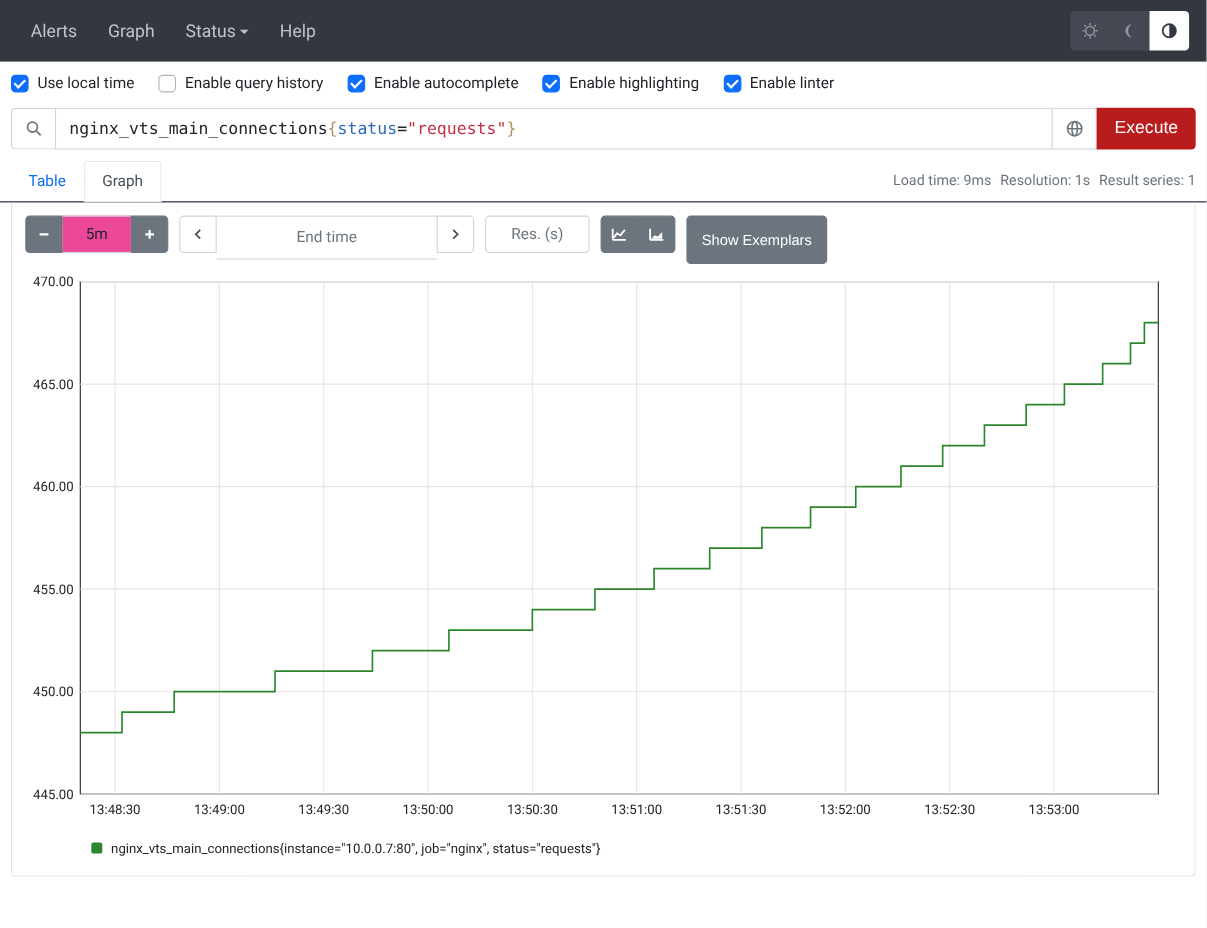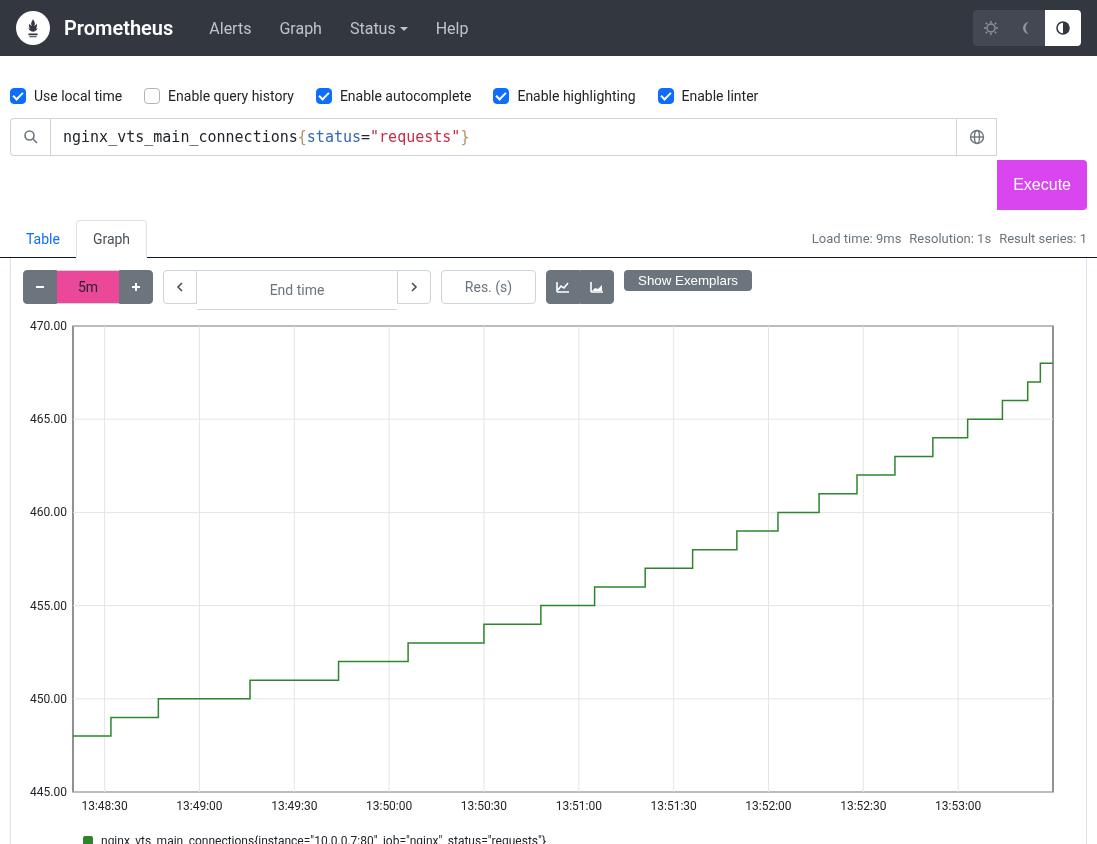--- a/index.html
+++ b/index.html
@@ -13,84 +13,76 @@
 .brand-text { font-size: 20px; font-weight: 600; color: #fff; }
 .nav-links { display: flex; gap: 4px; }
 .nav-link { color: #c0c4ca; padding: 8px 12px; cursor: pointer; font-size: 16px; }
 .caret-down { display: inline-block; width: 0; height: 0; margin-left: 4px; vertical-align: middle; border-left: 4px solid transparent; border-right: 4px solid transparent; border-top: 4px solid #c0c4ca; }
 .navbar-right { margin-left: auto; display: flex; align-items: center; }
 .theme-btn { width: 36px; height: 36px; display: flex; align-items: center; justify-content: center; cursor: pointer; color: #8f959e; background: #444852; }
 .theme-btn.active { background: #fff; color: #333740; border-radius: 0 4px 4px 0; }
 .theme-btn.first { border-radius: 4px 0 0 4px; }
 
 
-.option-row { display: flex; align-items: center; gap: 22px; padding: 32px 10px 14px 10px; }
+.option-row { display: flex; align-items: center; gap: 22px; padding: 12px 10px 14px 10px; }
 .opt { display: flex; align-items: center; gap: 8px; cursor: pointer; }
 .cb { appearance: none; width: 16px; height: 16px; border: 1px solid #adb5bd; border-radius: 4px; position: relative; cursor: pointer; }
 .cb:checked { background: #0d6efd; border-color: #0d6efd; }
 .cb:checked::after { content: ""; position: absolute; left: 4px; top: 1px; width: 4px; height: 8px; border: solid #fff; border-width: 0 2px 2px 0; transform: rotate(45deg); }
 
 
 .query-row { display: flex; padding: 0 10px 10px; gap: 0; }
 .search-icon-box { width: 40px; height: 38px; border: 1px solid #ced4da; border-right: none; border-radius: 4px 0 0 4px; display: flex; align-items: center; justify-content: center; color: #6c757d; }
 .query-input { flex: 1; height: 38px; border: 1px solid #ced4da; padding: 0 12px; font-family: ui-monospace, Menlo, Consolas, monospace; font-size: 15px; display: flex; align-items: center; }
 .query-input .metric { color: #212529; }
 .query-input .brace { color: #b59260; font-weight: 500; }
 .query-input .key { color: #3168b8; }
 .query-input .eq { color: #212529; }
 .query-input .val { color: #c62e45; }
 .globe-box { width: 40px; height: 38px; border: 1px solid #ced4da; border-left: none; display: flex; align-items: center; justify-content: center; color: #6c757d; cursor: pointer; }
-.execute-btn { height: 50px; padding: 0 16px; background: #d946ef; color: #fff; border: none; border-radius: 0 4px 4px 0; font-size: 16px; cursor: pointer; margin-top: 42px; }
+.execute-btn { height: 38px; padding: 0 16px; background: #b91c1c; color: #fff; border: none; border-radius: 0 4px 4px 0; font-size: 16px; cursor: pointer; }
 
 
 .tab-row { display: flex; align-items: center; padding: 0 10px; border-bottom: 1px solid #0f172a; justify-content: space-between; }
 .tab { padding: 10px 16px; cursor: pointer; color: #0d6efd; }
 .tab.active { color: #495057; border: 1px solid #dee2e6; border-bottom: 1px solid #fff; border-radius: 4px 4px 0 0; margin-bottom: -1px; background: #fff; }
 .tab-right { margin-left: auto; display: flex; gap: 8px; color: #6c757d; font-size: 13px; }
 
 
 .panel { border: 1px solid #dee2e6; border-top: none; margin: 0 10px 10px; padding: 12px 12px 18px; border-radius: 0 0 4px 4px; }
 .control-row { display: flex; gap: 10px; margin-bottom: 10px; }
 .btn-group { display: flex; }
 .btn { height: 34px; border: 1px solid #ced4da; background: #fff; display: flex; align-items: center; justify-content: center; cursor: pointer; color: #495057; }
 .btn.gray { background: #6c757d; color: #fff; border-color: #6c757d; }
 .btn.sm { width: 34px; }
 .btn.first { border-radius: 4px 0 0 4px; }
 .btn.last { border-radius: 0 4px 4px 0; }
 .range-display { height: 34px; width: 62px; border-top: 1px solid #ced4da; border-bottom: 1px solid #ced4da; display: flex; align-items: center; justify-content: center; background: #ec4899; }
 .endtime-input { height: 40px; width: 200px; border-top: 1px solid #ced4da; border-bottom: 1px solid #ced4da; text-align: center; color: #6c757d; display: flex; align-items: center; justify-content: center; }
 .res-input { height: 34px; width: 95px; border: 1px solid #ced4da; border-radius: 4px; text-align: center; color: #6c757d; display: flex; align-items: center; justify-content: center; }
-.exemplar-btn { height: 21px; padding: 0 14px; background: #6c757d; color: #fff; border: none; border-radius: 4px; cursor: pointer; }
+.exemplar-btn { height: 44px; padding: 0 14px; background: #6c757d; color: #fff; border: none; border-radius: 4px; cursor: pointer; }
 
 
 .chart-wrap { position: relative; }
 .chart-svg { display: block; width: 100%; }
 .y-label { font-size: 12px; fill: #212529; text-anchor: end; }
 .x-label { font-size: 12px; fill: #212529; text-anchor: middle; }
 .grid-line { stroke: #e5e5e5; stroke-width: 1; }
 .axis-line { stroke: #212529; stroke-width: 1; }
 .data-line { stroke: #2d862d; stroke-width: 1.5; fill: none; }
 
 
 .legend { display: flex; align-items: center; gap: 8px; margin-top: 14px; margin-left: 60px; font-size: 12px; }
 .legend-swatch { width: 10px; height: 10px; background: #2d862d; border-radius: 2px; }
 .legend b { font-weight: 400; }
 </style>
 </head>
 <body>
 
 <div class="navbar">
-  <div class="navbar-brand">
-    <div class="logo-circle">
-      <svg viewBox="0 0 24 24">
-          <path fill="#333740" d="M12 2c.5 2 2 3 2 5s-1 3-1 3 2-1 3-3c0 0 1 4-1 6 1 0 2-1 2-2 0 3-2 5-5 5s-5-2-5-5c0 1 1 2 2 2-2-2-1-6-1-6 1 2 3 3 3 3s-1-1-1-3 2-3 2-5zm-5 16h10v2H7v-2zm1 3h8v1H8v-1z"></path>
-        </svg>
-    </div>
-    <span class="brand-text">Prometheus</span>
-  </div>
   <div class="nav-links">
     <div class="nav-link">Alerts</div>
     <div class="nav-link">Graph</div>
     <div class="nav-link"><span>Status</span><span class="caret-down"></span></div>
     <div class="nav-link">Help</div>
   </div>
   <div class="navbar-right">
     <div class="theme-btn first">
         <svg width="16" height="16" viewBox="0 0 16 16" fill="currentColor">
           <path d="M8 4a4 4 0 100 8 4 4 0 000-8zM8 1v2M8 13v2M3 8H1M15 8h-2M4.2 4.2L2.8 2.8M13.2 13.2l-1.4-1.4M4.2 11.8l-1.4 1.4M13.2 2.8l-1.4 1.4" stroke="currentColor" stroke-width="1.4" fill="none"></path>

